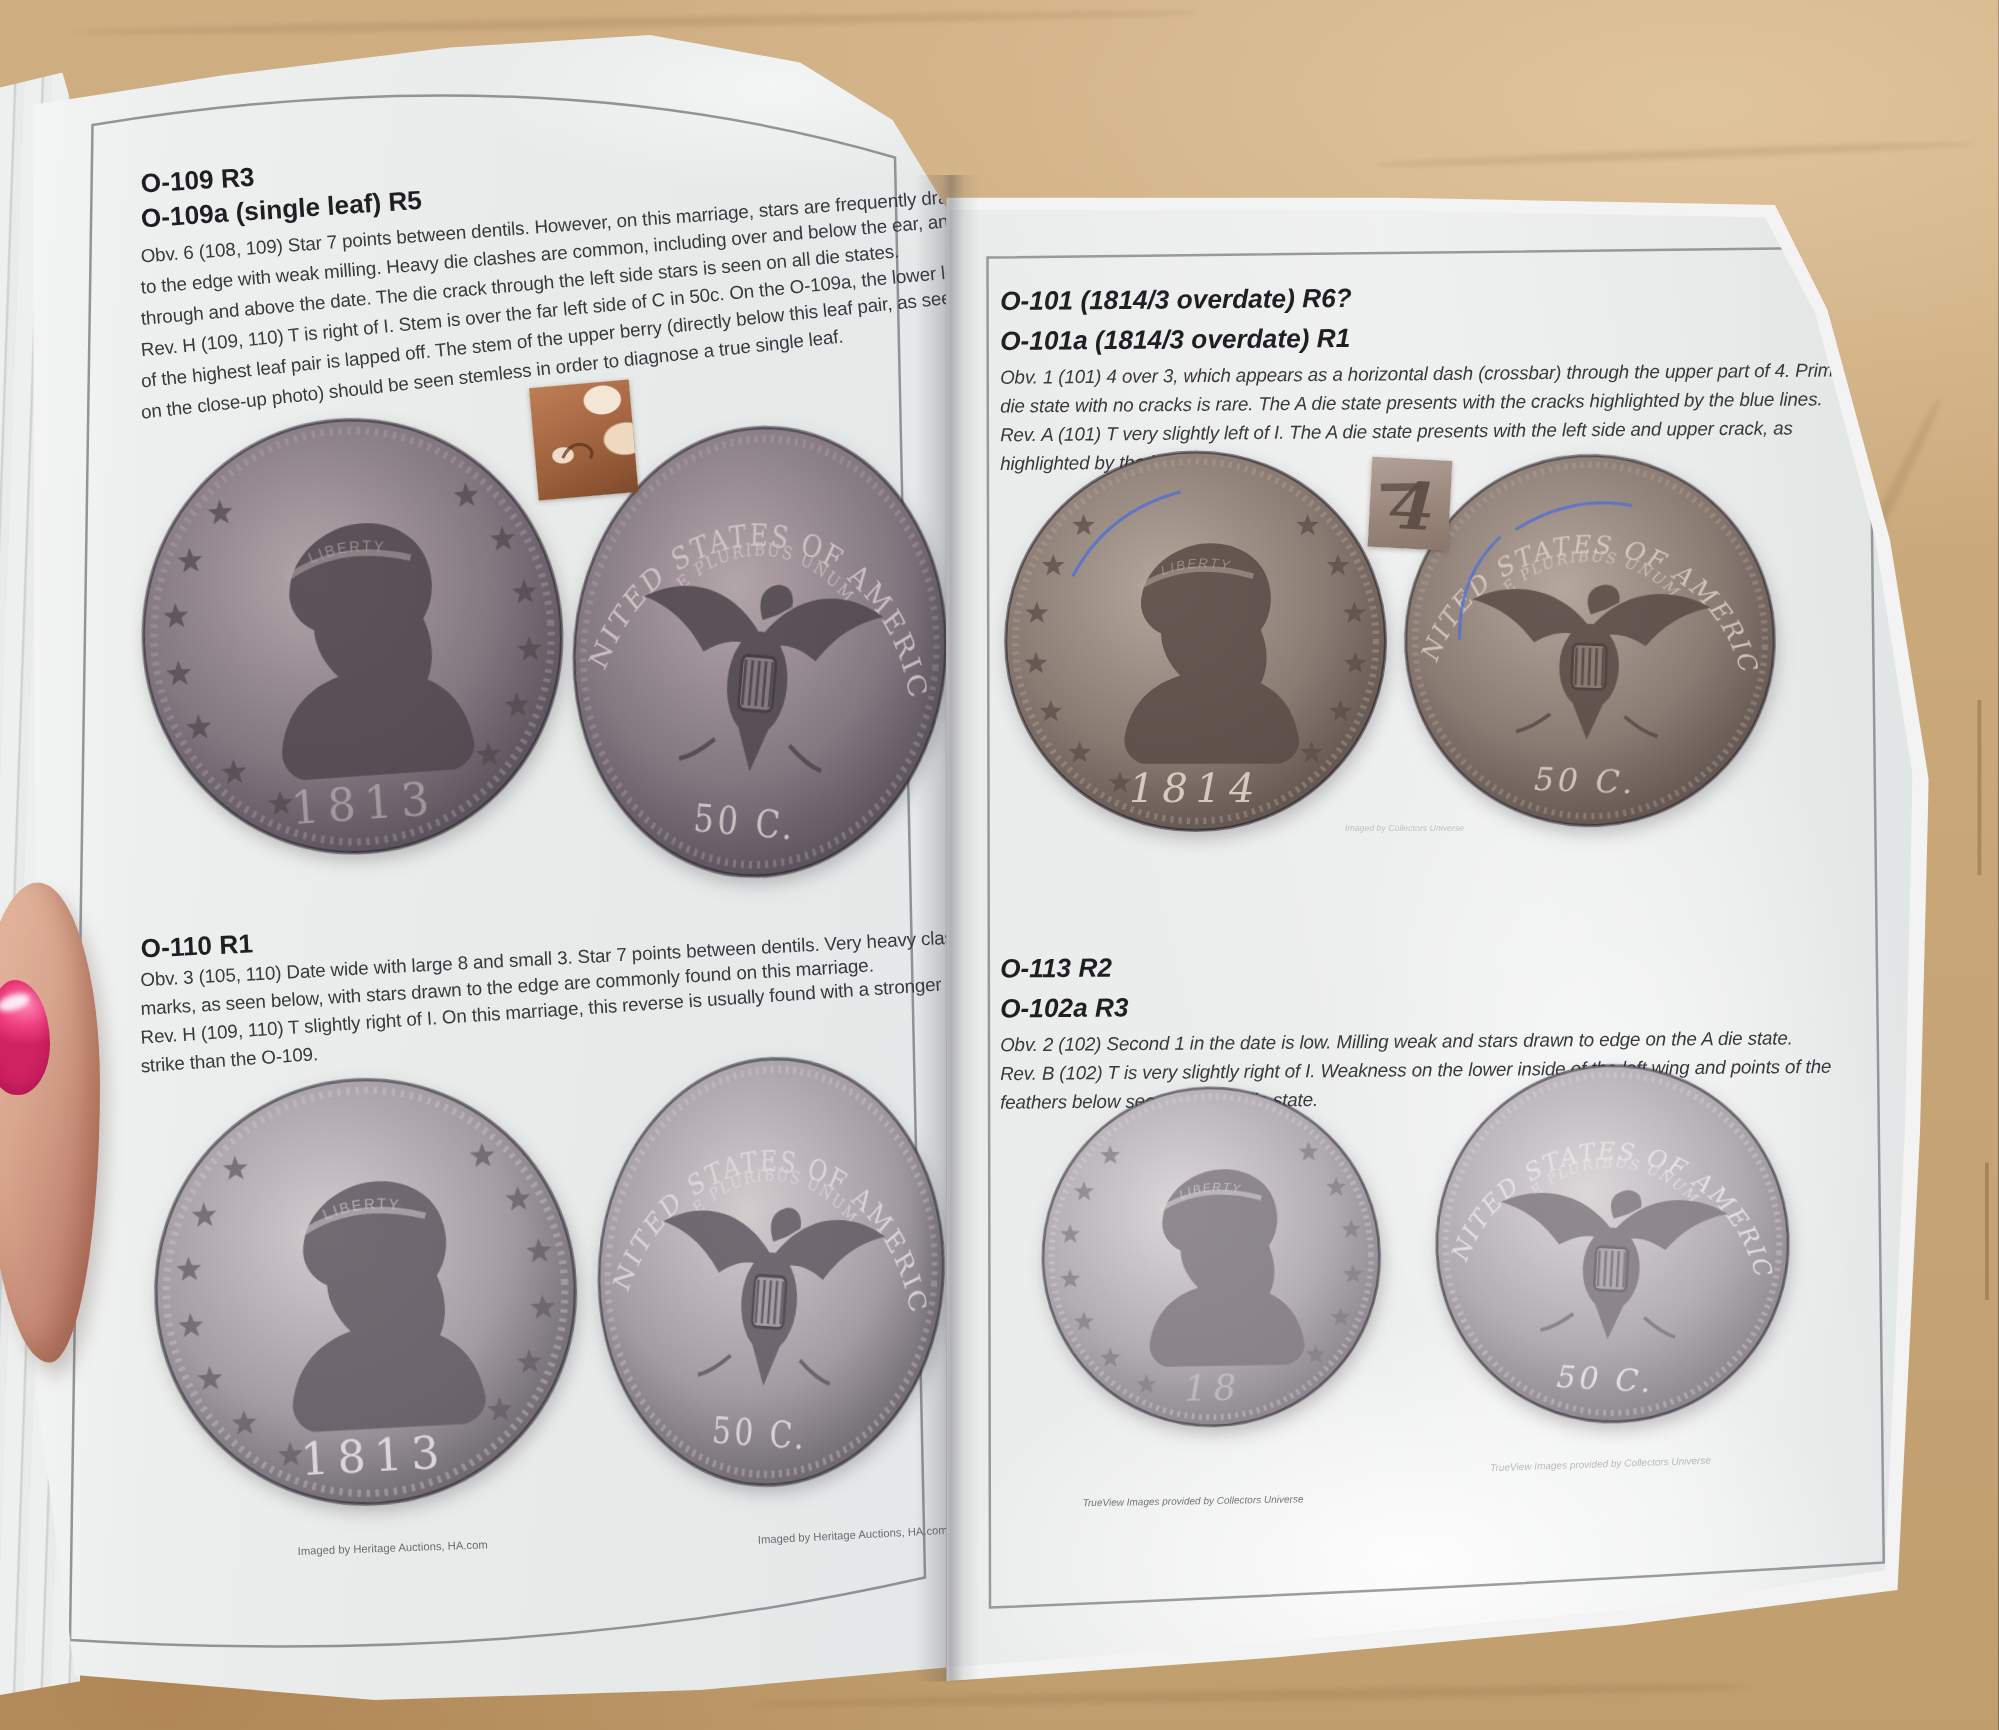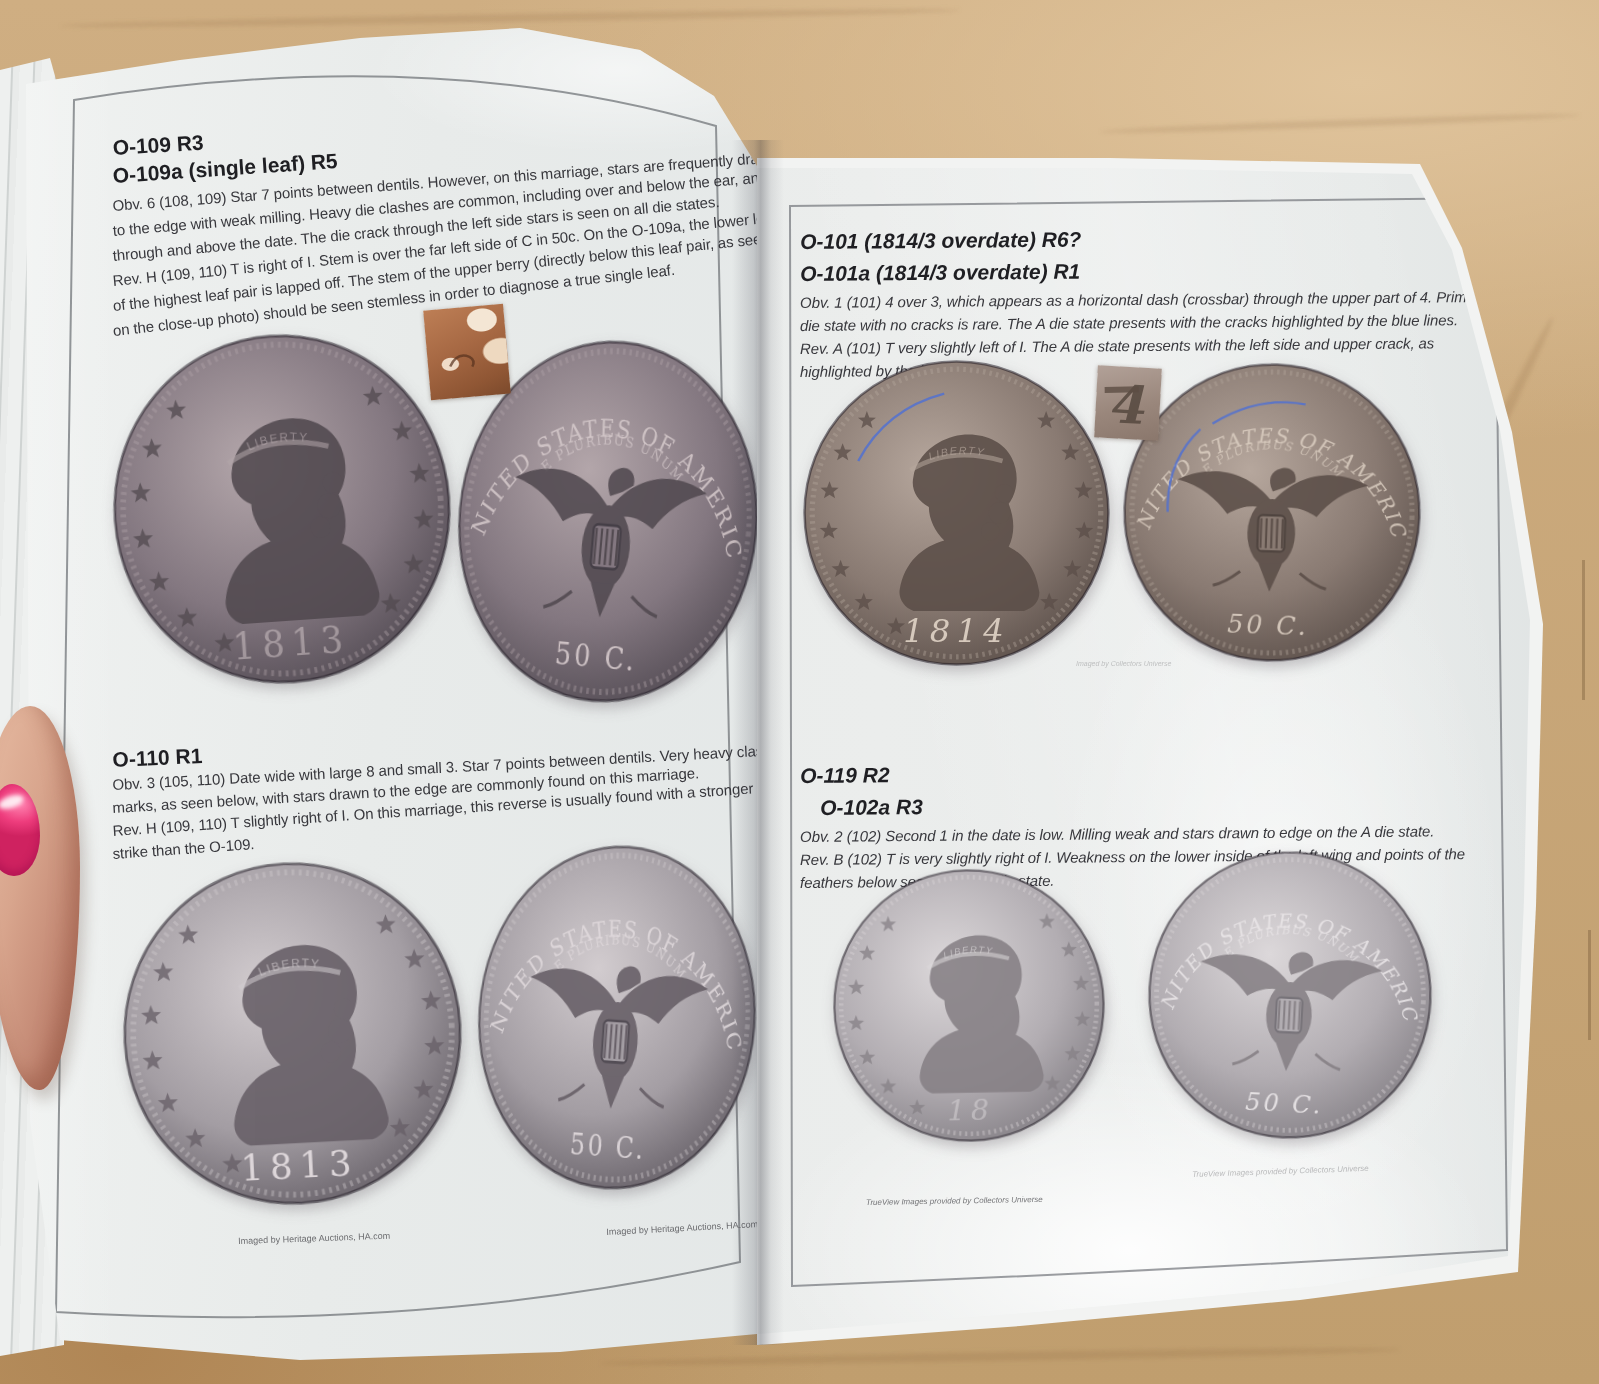--- a/index.html
+++ b/index.html
@@ -356,22 +356,22 @@
   </svg>
       </div>
     <div class="inset inset-tr" style="left:1096px;top:367px;width:64px;height:72px;transform:rotate(3deg);">
       <svg viewBox="0 0 64 72" width="100%" height="100%">
         <text x="34" y="56" text-anchor="middle" font-family="DejaVu Serif, serif" font-weight="bold" font-size="52" fill="#55483f" opacity=".85">4</text>
         <rect x="8" y="20" width="34" height="6" fill="#5c4e44" opacity=".8" transform="rotate(-4 25 23)"></rect>
       </svg>
     </div>
     <div class="cap" style="left:1076px;top:660px;font-size:7px;opacity:.3;">Imaged by Collectors Universe</div>
 
-    <div class="hline" style="left:800px;top:764px;transform:rotate(-0.5deg);">O-119 R2</div>
-    <div class="hline" style="left:820px;top:796px;transform:rotate(-0.5deg);">O-102a R3</div>
+    <div class="hline" style="left:800px;top:764px;transform:rotate(-0.5deg);">O-113 R2</div>
+    <div class="hline" style="left:800px;top:796px;transform:rotate(-0.5deg);">O-102a R3</div>
     <div class="bline" style="left:800px;top:828px;transform:rotate(-0.5deg);">Obv. 2 (102)  Second 1 in the date is low.  Milling weak and stars drawn to edge on the A die state.</div>
     <div class="bline" style="left:800px;top:851px;transform:rotate(-0.5deg);">Rev. B (102)  T is very slightly right of I.  Weakness on the lower inside of the left wing and points of the</div>
     <div class="bline" style="left:800px;top:874px;transform:rotate(-0.5deg);">feathers below seen on the A die state.</div>
 
     <div class="coin" style="left:833px;top:869px;width:272px;height:273px;transform:rotate(-1deg);">
         <svg viewBox="0 0 200 200" preserveAspectRatio="none">
           <defs>
             <radialGradient id="g3obv" cx="42%" cy="36%" r="78%">
     <stop offset="0%" stop-color="#dcd8da"></stop>
               <stop offset="55%" stop-color="#b2adb2"></stop>

